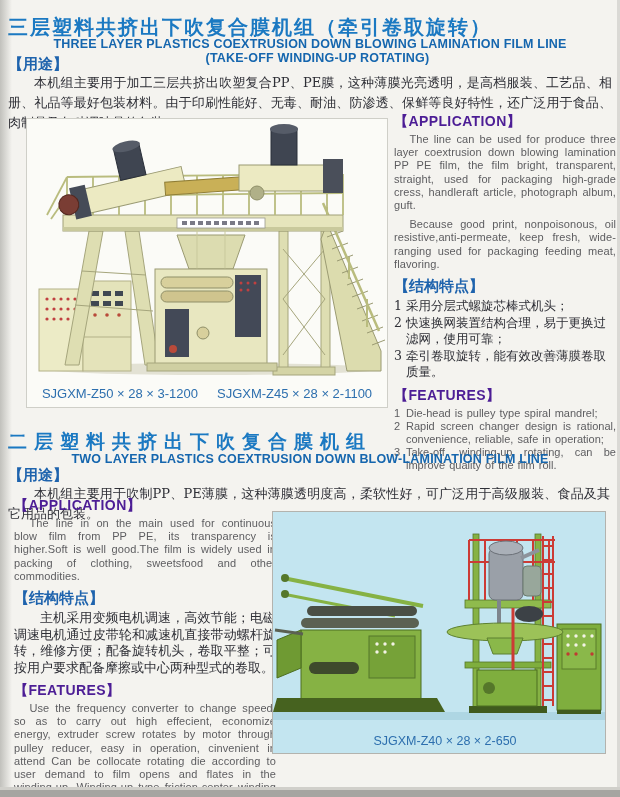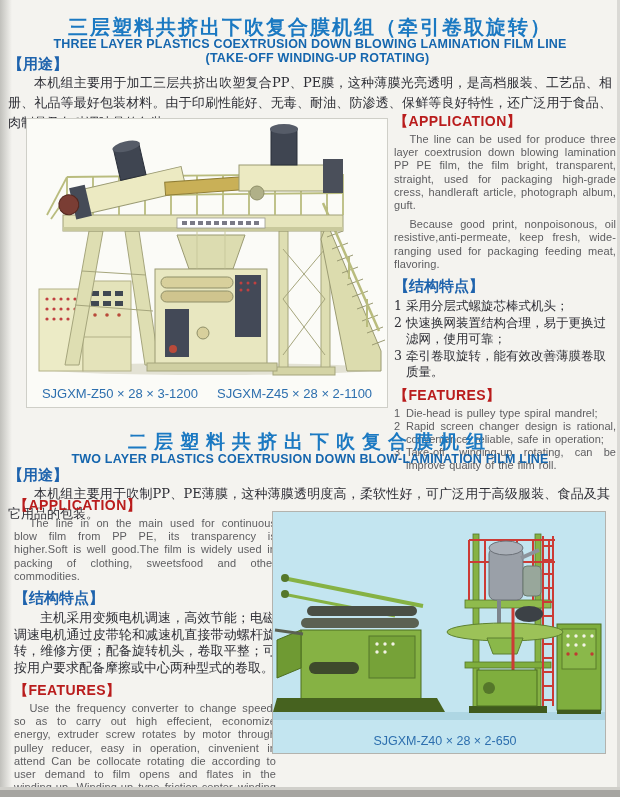--- a/index.html
+++ b/index.html
@@ -4,30 +4,30 @@
 <style>
   html,body{margin:0;padding:0;}
   body{width:620px;height:797px;background:#e9e8e4;font-family:"Liberation Sans","DejaVu Sans",sans-serif;}
   .page{position:relative;width:620px;height:797px;background:#f4f3ef;overflow:hidden;}
   .page::before{content:"";position:absolute;left:0;top:0;bottom:0;width:12px;
     background:linear-gradient(90deg,rgba(110,110,105,.38),rgba(110,110,105,0));z-index:30;pointer-events:none;}
   .page::after{content:"";position:absolute;right:0;top:0;bottom:0;width:3px;background:rgba(140,140,135,.25);z-index:30;}
   .bottom-strip{position:absolute;left:0;right:0;bottom:0;height:7px;background:#a6a5a1;z-index:31;}
   .bottom-strip-soft{position:absolute;left:0;right:0;bottom:7px;height:3px;background:#d0cfca;z-index:31;}
 
-  .title-zh{position:absolute;left:0;right:0;text-align:center;color:#1b79c2;font-weight:bold;
+  .title-zh{position:absolute;left:8px;right:0;color:#1b79c2;font-weight:bold;
     font-family:"DejaVu Sans",sans-serif;}
   .t1-zh{top:14px;font-size:20px;letter-spacing:2px;}
   .t2-zh{top:429px;font-size:19px;letter-spacing:7px;}
   .title-en{position:absolute;left:0;right:0;text-align:center;color:#1566ae;font-weight:bold;
     font-size:12.5px;letter-spacing:.2px;}
   .t1-en1{top:37px;} .t1-en2{top:51px;padding-left:15px;} .t2-en{top:452px;}
 
   .hdr-zh{color:#1e63ad;font-weight:bold;font-family:"DejaVu Serif","Liberation Serif",serif;font-size:15px;}
-  .hdr-en{color:#b91c1c;font-weight:bold;font-size:14px;letter-spacing:.4px;}
+  .hdr-en{color:#4c1d95;font-weight:bold;font-size:14px;letter-spacing:.4px;}
 
   .usage1-h{position:absolute;left:8px;top:55px;}
   .usage1-t{position:absolute;left:8px;right:8px;top:73px;}
   .zh-body{font-family:"DejaVu Serif","Liberation Serif",serif;font-size:13px;line-height:20px;
     color:#2e2f36;text-align:justify;text-indent:2em;}
 
   .photo1{position:absolute;left:26px;top:118px;width:362px;height:290px;background:#fbfbf7;
     border:1px solid #cfcfc8;box-sizing:border-box;}
   .photo1 .captions{position:absolute;left:0;right:0;bottom:6px;display:flex;justify-content:center;gap:19px;
     color:#2d6fae;font-size:13px;}

